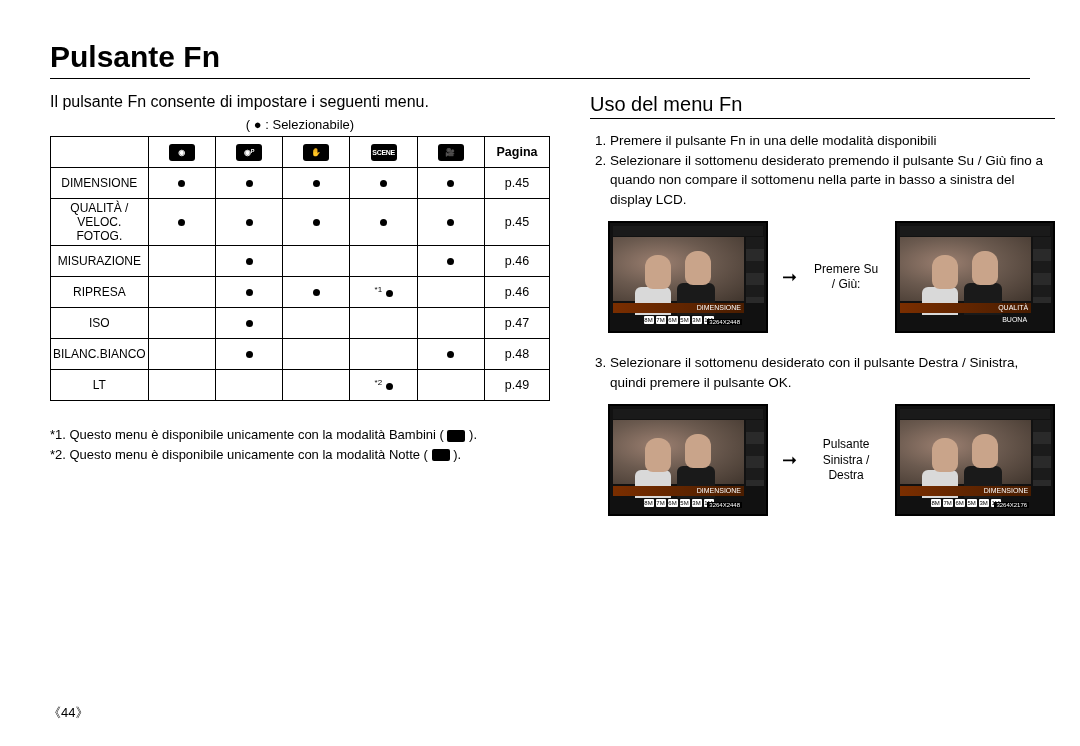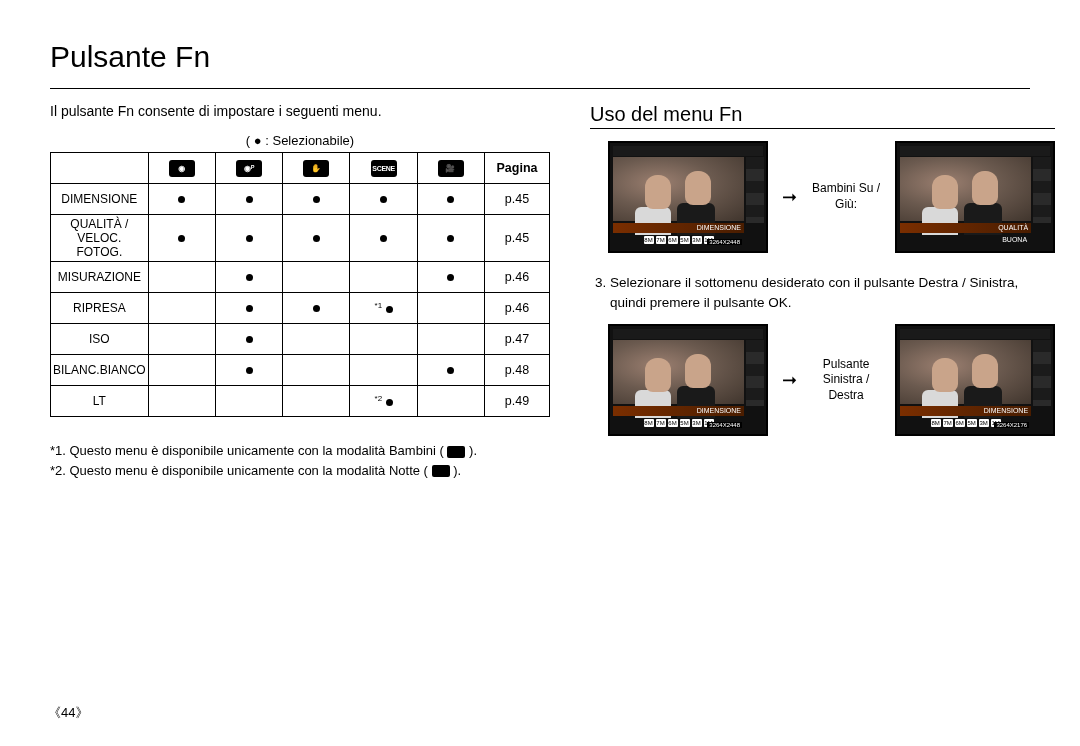--- a/index.html
+++ b/index.html
@@ -1,22 +1,22 @@
 <!DOCTYPE html>
 <html><head>
 <meta charset="utf-8">
 <style>
   body{margin:0;background:#fff;font-family:Arial,Helvetica,sans-serif;color:#000;width:1080px;height:746px;position:relative}
   .page{padding:40px 50px 0 50px}
-  .title{font-size:30px;font-weight:normal;margin-bottom:14px}
+  .title{font-size:30px;font-weight:bold;margin-bottom:4px}
   .title-rule{border:0;border-top:1px solid #000;margin:0 0 14px 0}
   .columns{display:flex;gap:40px}
   .left{flex:0 0 500px}
   .right{flex:1}
-  .intro{font-size:14px;margin-bottom:14px}
+  .intro{font-size:16px;margin-bottom:6px}
   .legend{text-align:center;font-size:13px;margin-bottom:4px}
   table{border-collapse:collapse;width:100%;font-size:12.5px}
   th,td{border:1px solid #000;text-align:center;height:26px;padding:2px 2px}
   td.rowh{font-size:12px}
   .dot{display:inline-block;width:7px;height:7px;background:#000;border-radius:50%;vertical-align:middle}
   .modeicon{display:inline-block;width:26px;height:17px;background:#000;border-radius:3px;color:#fff;font-size:8px;line-height:17px}
   .footnotes{font-size:13px;margin-top:24px;line-height:1.5}
   .inlineblk{display:inline-block;width:18px;height:12px;background:#000;border-radius:2px;vertical-align:middle}
   .sec-title{font-size:20px;margin-bottom:2px}
   .sec-rule{border:0;border-top:1px solid #000;margin:0 0 12px 0}
@@ -131,20 +131,24 @@
       </table>
       <div class="footnotes">
         <div><span>*1. Questo menu è disponibile unicamente con la modalità Bambini ( </span><span class="inlineblk"></span><span> ).</span></div>
         <div><span>*2. Questo menu è disponibile unicamente con la modalità Notte ( </span><span class="inlineblk"></span><span> ).</span></div>
       </div>
     </div>
 
     <div class="right">
       <div class="sec-title">Uso del menu Fn</div>
       <hr class="sec-rule">
+      <ol>
+        <li>Premere il pulsante Fn in una delle modalità disponibili</li>
+        <li>Selezionare il sottomenu desiderato premendo il pulsante Su / Giù fino a quando non compare il sottomenu nella parte in basso a sinistra del display LCD.</li>
+      </ol>
 
       <div class="imgrow">
         <div class="lcd">
           <div class="topbar"></div>
             <div class="photo">
               <div class="dress"></div>
               <div class="suit"></div>
               <div class="face f1"></div>
               <div class="face f2"></div>
             </div>
@@ -156,21 +160,21 @@
                 <span class="pip">7M</span>
                 <span class="pip">6M</span>
                 <span class="pip">5M</span>
                 <span class="pip">3M</span>
                 <span class="pip">1M</span>
               </div>
             </div>
           <div class="res">3264X2448</div>
         </div>
         <div class="arrow">➞</div>
-        <div class="caption">Bambini Su / Giù:</div>
+        <div class="caption">Premere Su / Giù:</div>
         <div class="lcd">
           <div class="topbar"></div>
             <div class="photo">
               <div class="dress"></div>
               <div class="suit"></div>
               <div class="face f1"></div>
               <div class="face f2"></div>
             </div>
             <div class="sidebar"></div>
           <div class="bottom1">QUALITÀ</div>

